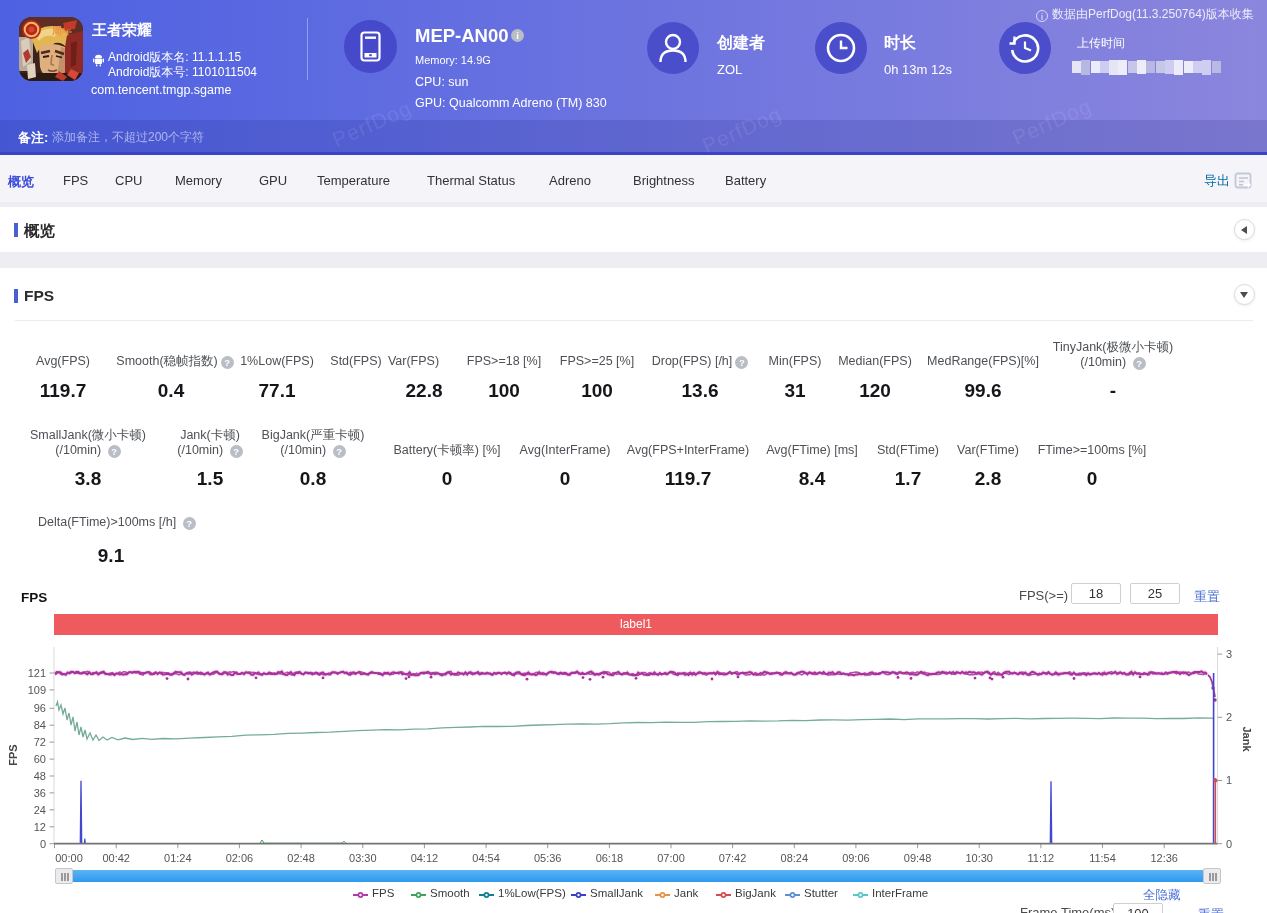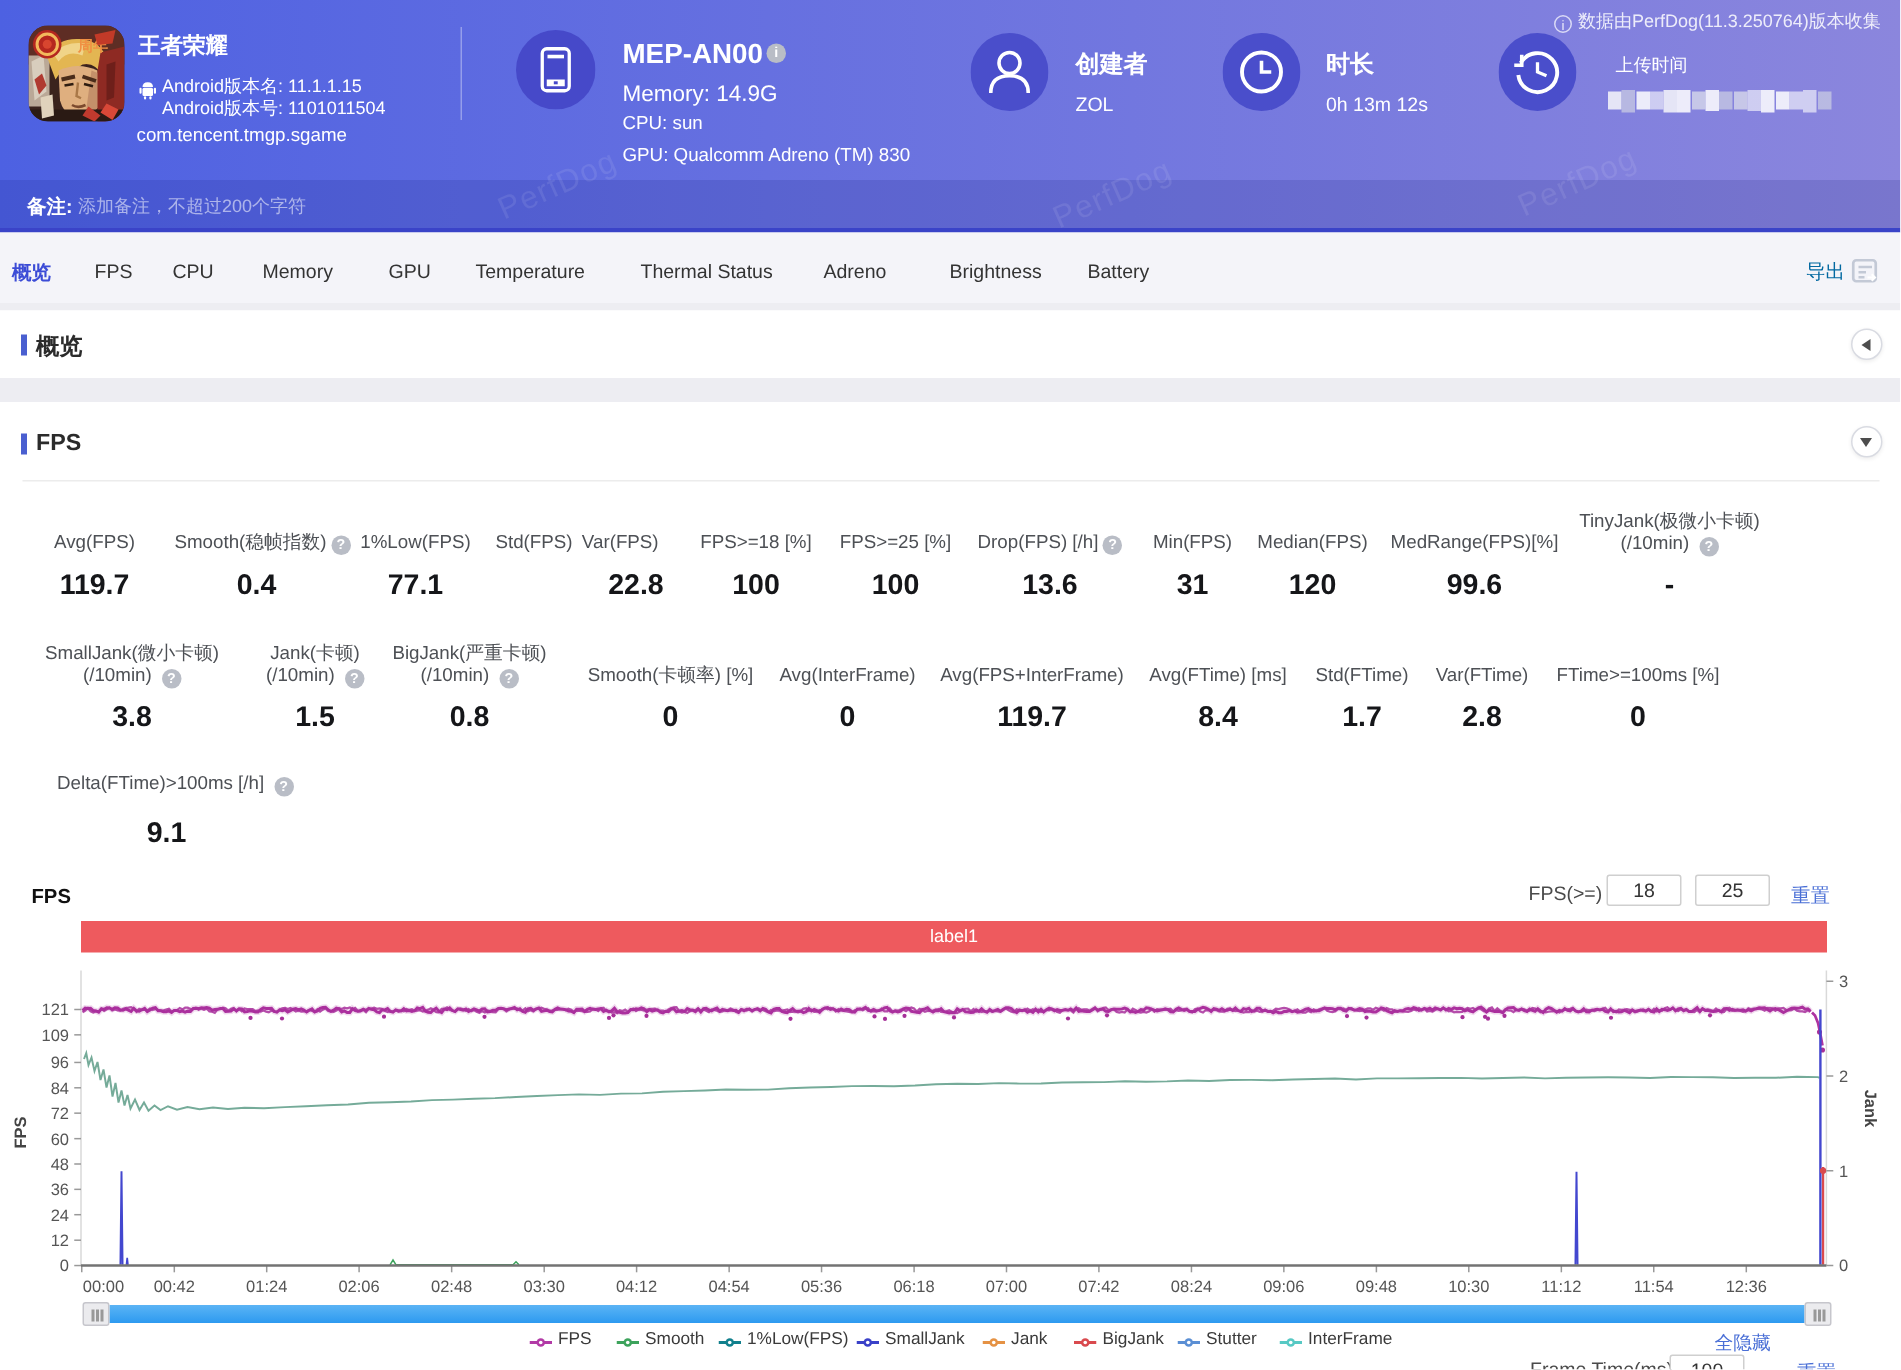--- a/index.html
+++ b/index.html
@@ -96,21 +96,21 @@
 <div class="abs" style="left:307px;top:18px;width:1px;height:62px;background:rgba(255,255,255,0.35)"></div>
 <svg class="abs" style="left:344px;top:20px" width="53" height="53" viewBox="0 0 53 53">
 <circle cx="26.5" cy="26.5" r="26.5" fill="#4649c9"></circle>
 <rect x="17.5" y="12.5" width="18" height="28" rx="3" fill="none" stroke="#fff" stroke-width="2.2"></rect>
 <rect x="21" y="16.5" width="11" height="2.4" fill="#fff"></rect>
 <rect x="20.5" y="33" width="12" height="4.5" fill="#fff"></rect>
       <rect x="25.2" y="34.2" width="2.6" height="2" fill="#4649c9"></rect>
 </svg>
 <div class="abs w" style="left:415px;top:25px;font-size:18.5px;font-weight:bold">MEP-AN00</div>
 <div class="abs" style="left:511px;top:29px;width:13px;height:13px;border-radius:50%;background:#b9bdc6;color:#fff;font-size:9.5px;line-height:13px;text-align:center;font-weight:bold">i</div>
-<div class="abs w" style="left:415px;top:54px;font-size:15px">Memory: 14.9G</div>
+<div class="abs w" style="left:415px;top:54px;font-size:11px">Memory: 14.9G</div>
 <div class="abs w" style="left:415px;top:75px;font-size:12.5px">CPU: sun</div>
 <div class="abs w" style="left:415px;top:96px;font-size:12.5px">GPU: Qualcomm Adreno (TM) 830</div>
 <svg class="abs" style="left:647px;top:22px" width="52" height="52" viewBox="0 0 52 52">
 <circle cx="26" cy="26" r="26" fill="#4a4ecb"></circle>
 <circle cx="26" cy="20" r="7" fill="none" stroke="#fff" stroke-width="2.4"></circle>
 <path d="M13.5 40 Q13.5 28.5 26 28.5 Q38.5 28.5 38.5 40" fill="none" stroke="#fff" stroke-width="2.4"></path>
 </svg>
 <div class="abs w" style="left:717px;top:33px;font-size:16px;font-weight:bold">创建者</div>
 <div class="abs w" style="left:717px;top:62px;font-size:13px">ZOL</div>
 <svg class="abs" style="left:815px;top:22px" width="52" height="52" viewBox="0 0 52 52">
@@ -203,21 +203,21 @@
     <div class="cl" style="left:873px;top:354px;width:220px">MedRange(FPS)[%]</div>
     <div class="cv" style="left:873px;top:380px;width:220px">99.6</div>
     <div class="cl" style="left:1003px;top:340px;width:220px">TinyJank(极微小卡顿)<br>(/10min)&nbsp;<span class="q">?</span></div>
     <div class="cv" style="left:1003px;top:380px;width:220px">-</div>
     <div class="cl" style="left:-22px;top:428px;width:220px">SmallJank(微小卡顿)<br>(/10min)&nbsp;<span class="q">?</span></div>
     <div class="cv" style="left:-22px;top:468px;width:220px">3.8</div>
     <div class="cl" style="left:100px;top:428px;width:220px">Jank(卡顿)<br>(/10min)&nbsp;<span class="q">?</span></div>
     <div class="cv" style="left:100px;top:468px;width:220px">1.5</div>
     <div class="cl" style="left:203px;top:428px;width:220px">BigJank(严重卡顿)<br>(/10min)&nbsp;<span class="q">?</span></div>
     <div class="cv" style="left:203px;top:468px;width:220px">0.8</div>
-    <div class="cl" style="left:337px;top:443px;width:220px">Smooth(卡顿率) [%]</div>
+    <div class="cl" style="left:337px;top:443px;width:220px">Battery(卡顿率) [%]</div>
     <div class="cv" style="left:337px;top:468px;width:220px">0</div>
     <div class="cl" style="left:455px;top:443px;width:220px">Avg(InterFrame)</div>
     <div class="cv" style="left:455px;top:468px;width:220px">0</div>
     <div class="cl" style="left:578px;top:443px;width:220px">Avg(FPS+InterFrame)</div>
     <div class="cv" style="left:578px;top:468px;width:220px">119.7</div>
     <div class="cl" style="left:702px;top:443px;width:220px">Avg(FTime) [ms]</div>
     <div class="cv" style="left:702px;top:468px;width:220px">8.4</div>
     <div class="cl" style="left:798px;top:443px;width:220px">Std(FTime)</div>
     <div class="cv" style="left:798px;top:468px;width:220px">1.7</div>
     <div class="cl" style="left:878px;top:443px;width:220px">Var(FTime)</div>

